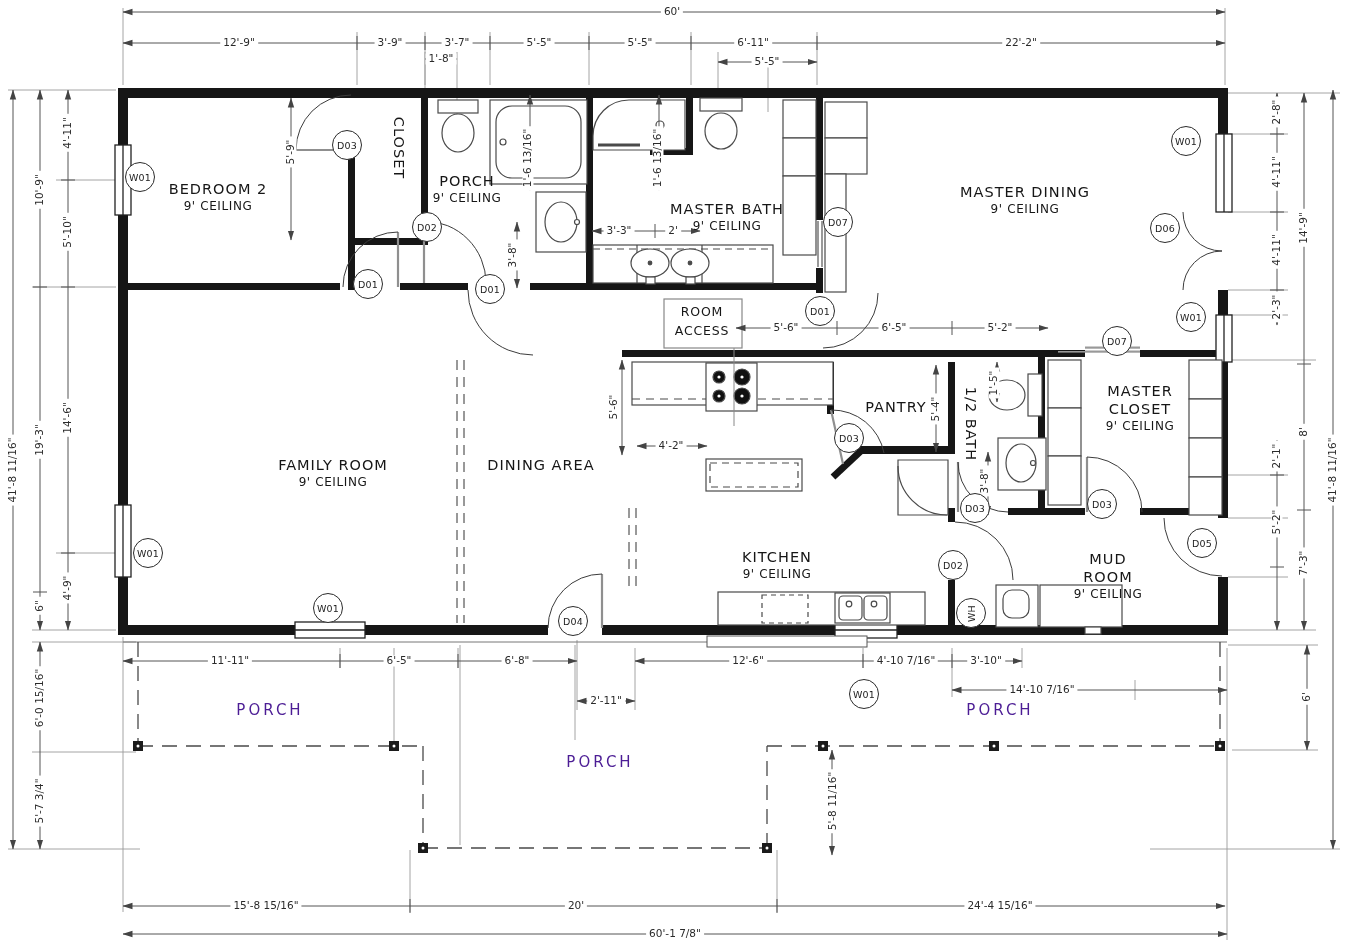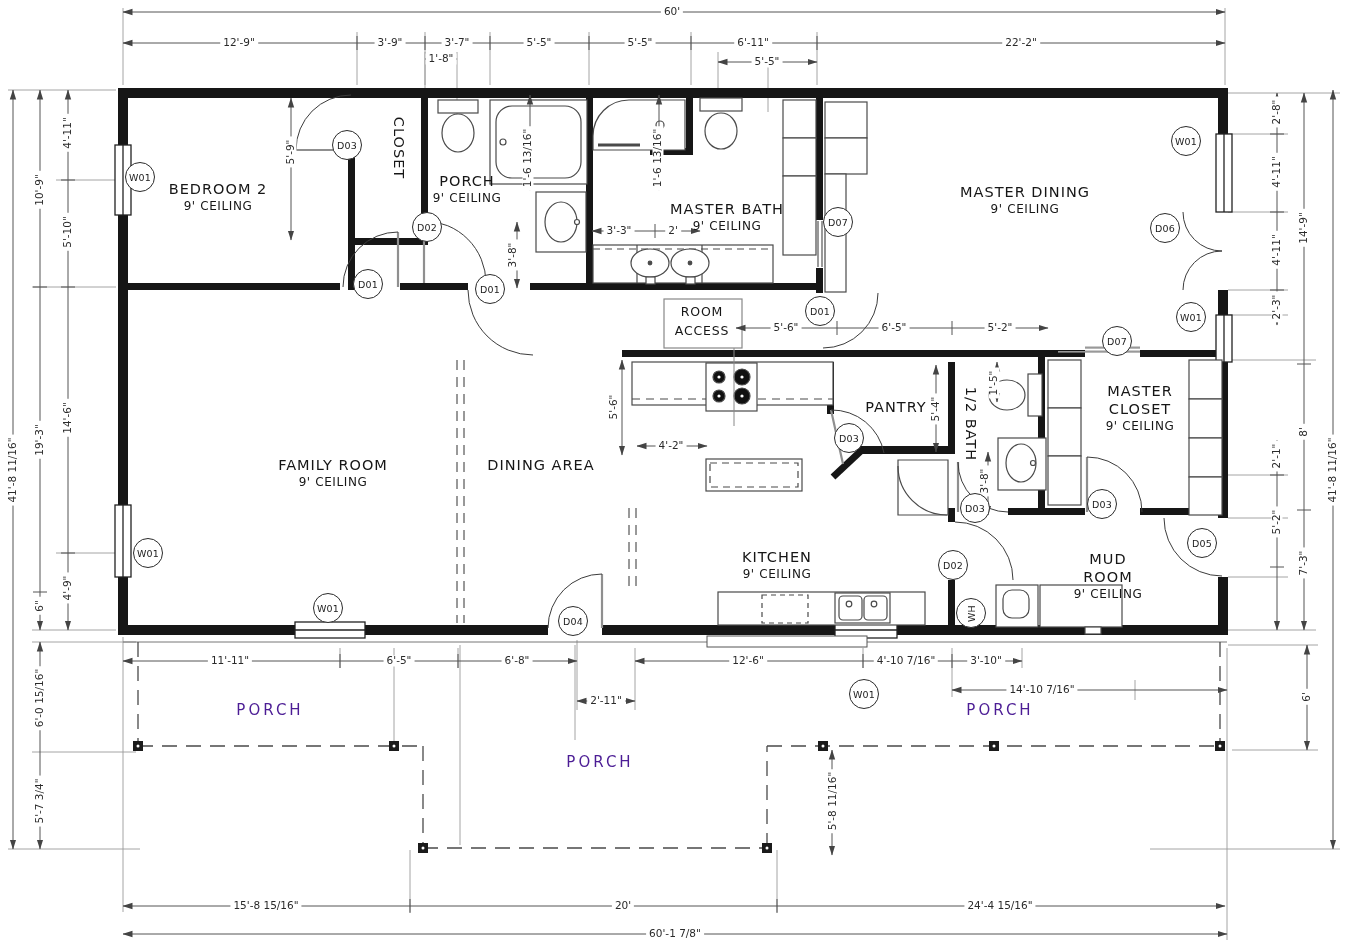--- a/index.html
+++ b/index.html
@@ -402,21 +402,21 @@
     <span class="dim" style="left: 230px; top: 661px; position: absolute;">11'-11"</span>
     <span class="dim" style="left: 399px; top: 661px; position: absolute;">6'-5"</span>
     <span class="dim" style="left: 517px; top: 661px; position: absolute;">6'-8"</span>
     <span class="dim" style="left: 748px; top: 661px; position: absolute;">12'-6"</span>
     <span class="dim" style="left: 906px; top: 661px; position: absolute;">4'-10 7/16"</span>
     <span class="dim" style="left: 986px; top: 661px; position: absolute;">3'-10"</span>
     <span class="dim" style="left: 606px; top: 701px; position: absolute;">2'-11"</span>
     <span class="dim" style="left: 1042px; top: 690px; position: absolute;">14'-10 7/16"</span>
     <span class="dim v" style="left: 833px; top: 801px; position: absolute;">5'-8 11/16"</span>
     <span class="dim" style="left: 266px; top: 906px; position: absolute;">15'-8 15/16"</span>
-    <span class="dim" style="left: 623px; top: 906px; position: absolute;">20'</span>
+    <span class="dim" style="left: 576px; top: 906px; position: absolute;">20'</span>
     <span class="dim" style="left: 1000px; top: 906px; position: absolute;">24'-4 15/16"</span>
     <span class="dim" style="left: 675px; top: 934px; position: absolute;">60'-1 7/8"</span>
     <div class="tag" style="left: 140px; top: 177px; position: absolute;">
       <span>W01</span>
     </div>
     <div class="tag" style="left: 148px; top: 553px; position: absolute;">
       <span>W01</span>
     </div>
     <div class="tag" style="left: 328px; top: 608px; position: absolute;">
       <span>W01</span>

